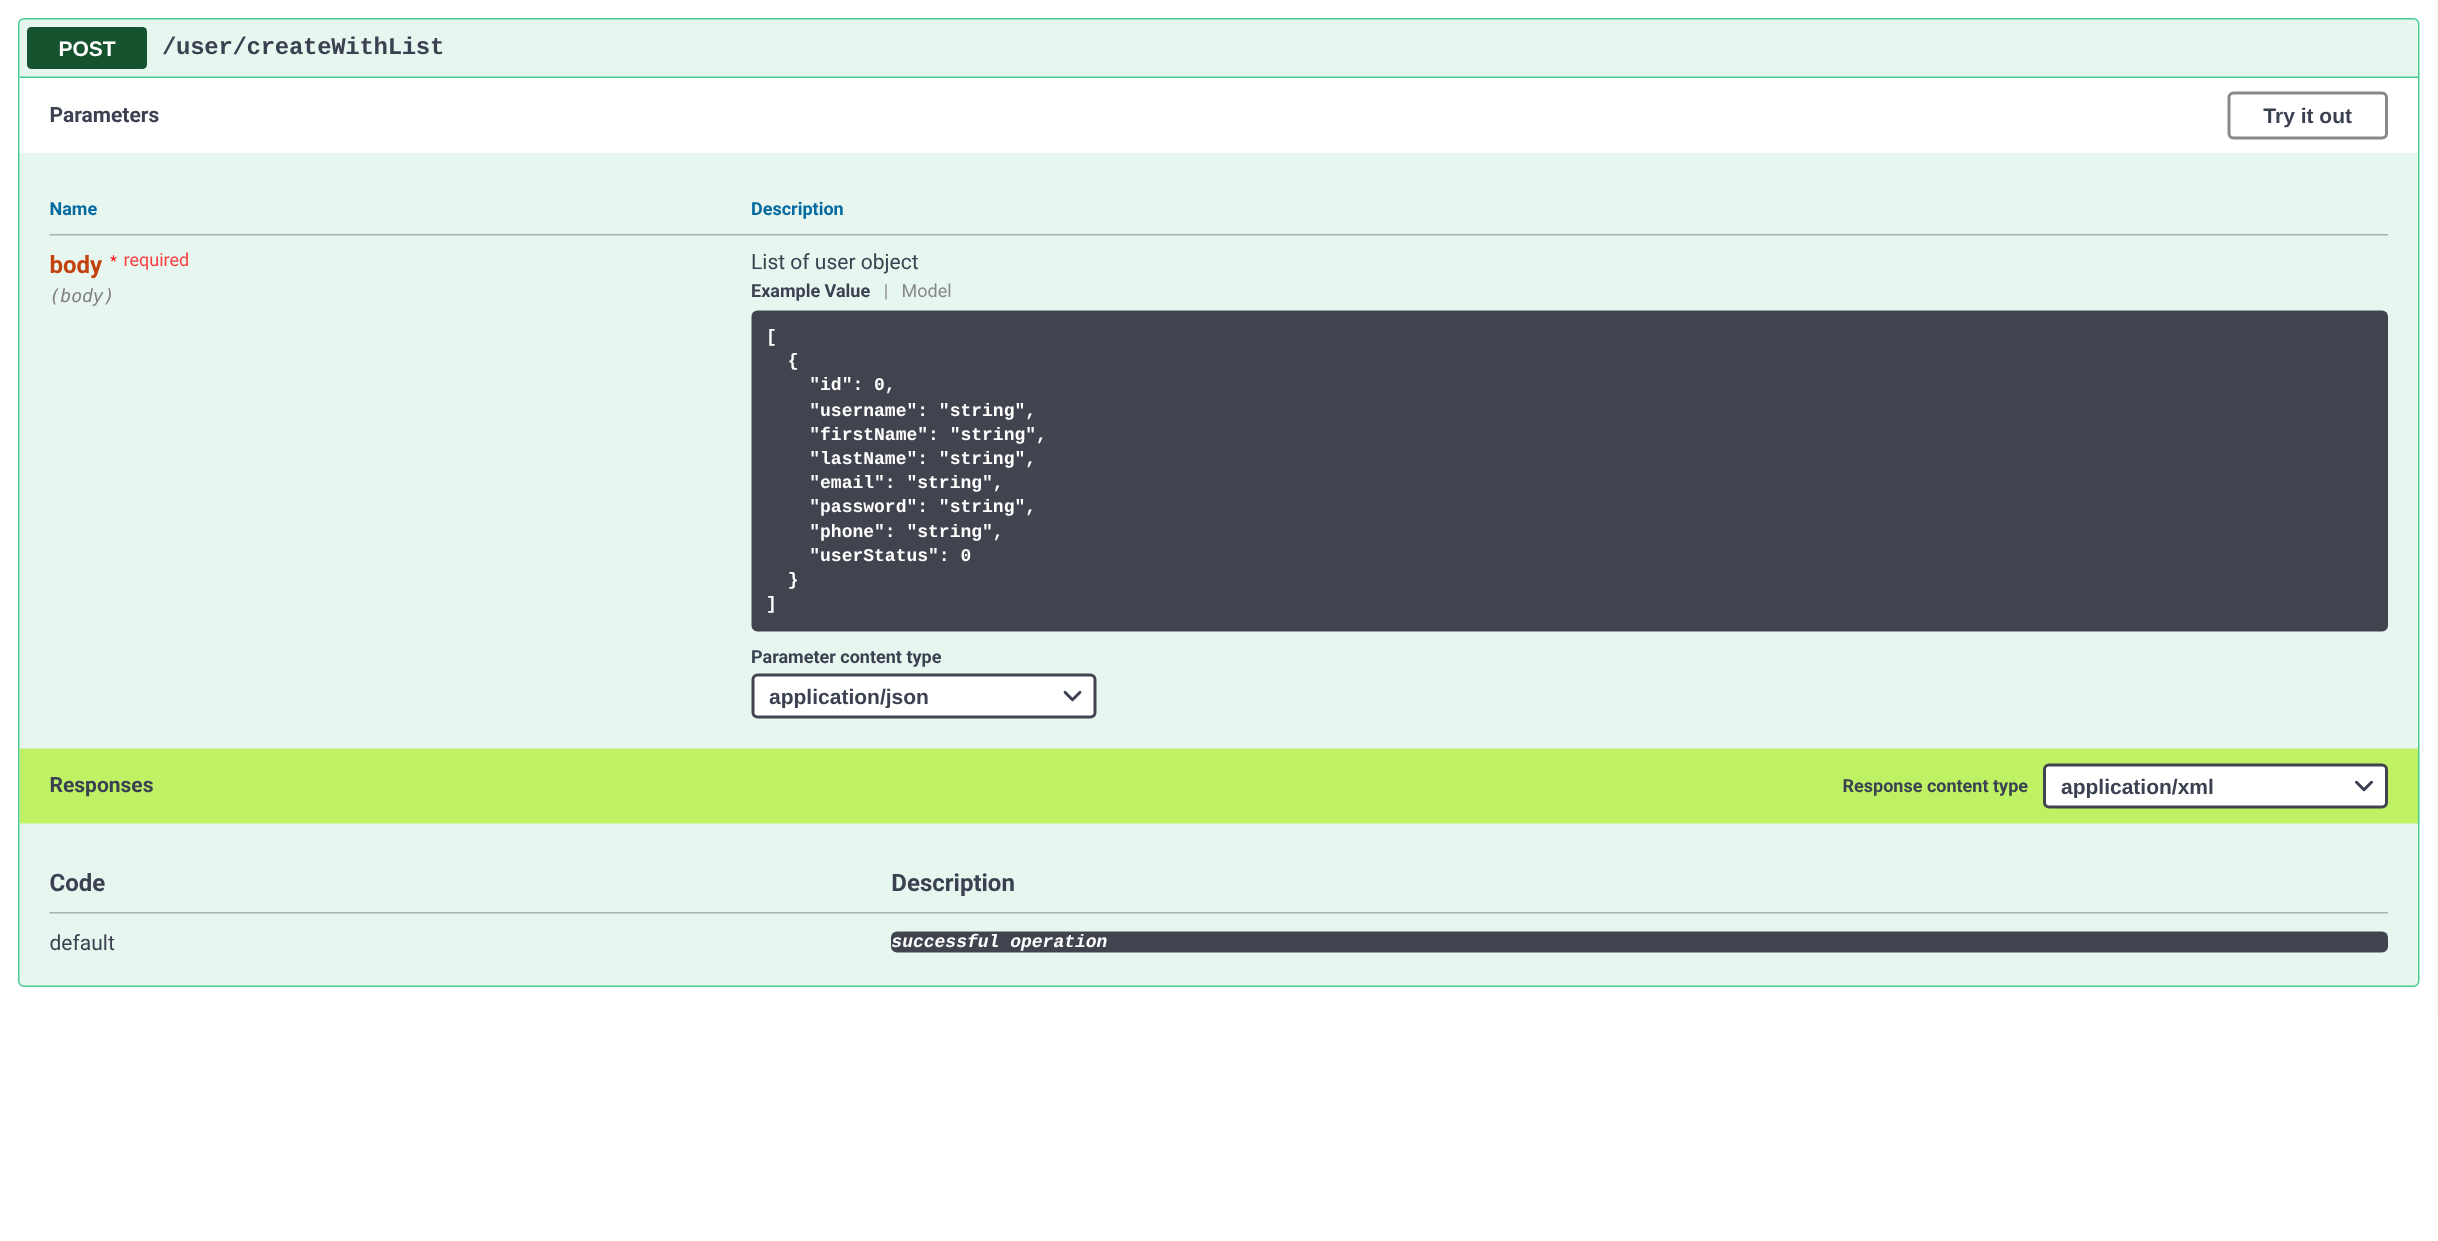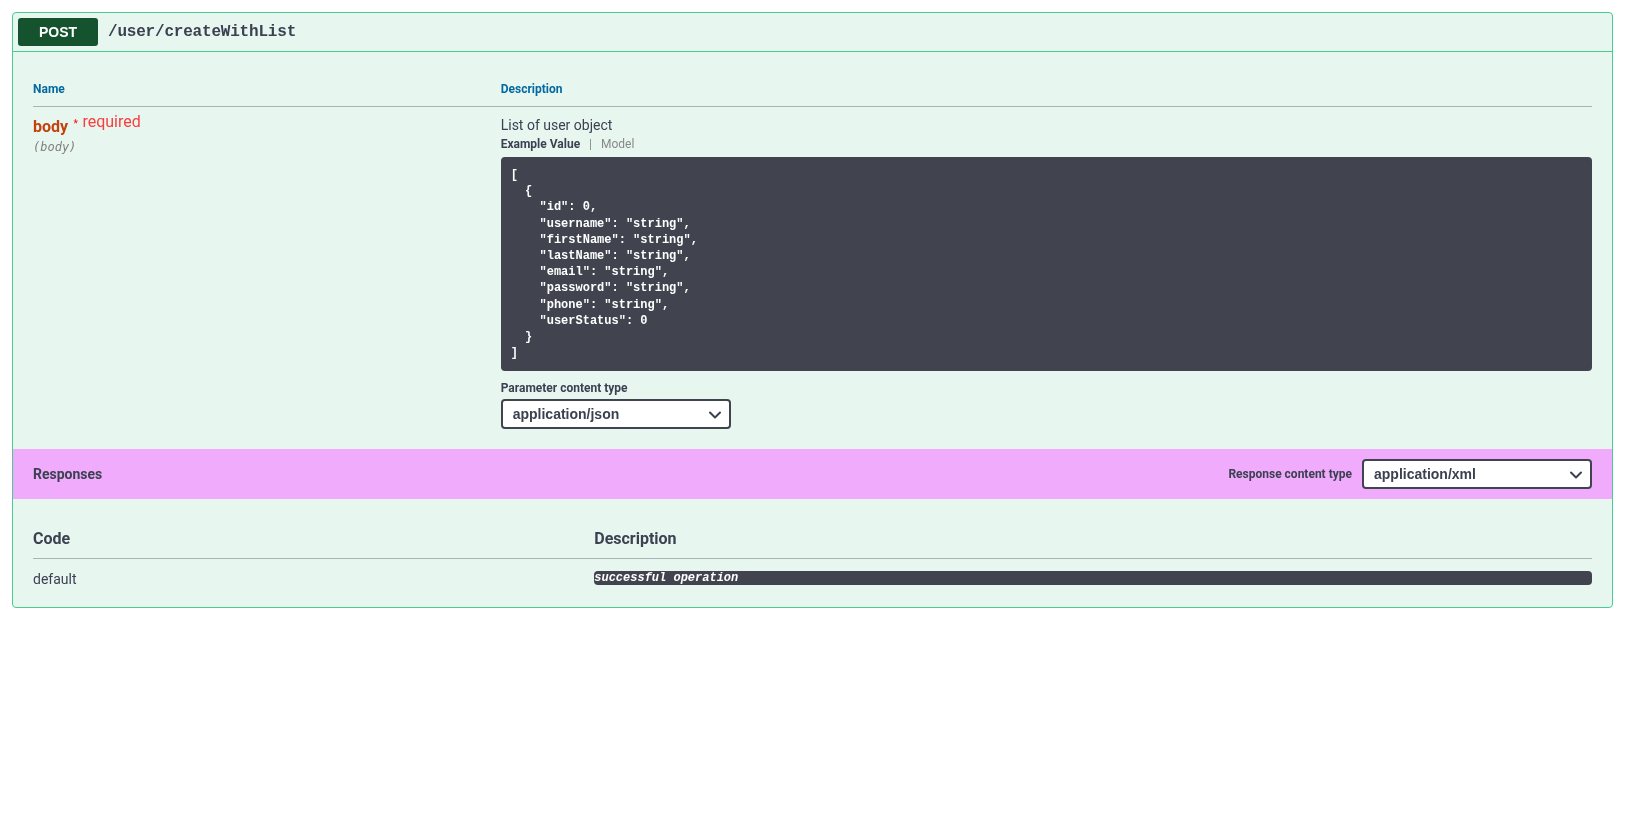--- a/index.html
+++ b/index.html
@@ -97,21 +97,21 @@
   }
   .required-mark {
     color: #ff0000;
     font-size: 10px;
     position: relative;
     top: -5px;
     padding-left: 2px;
   }
   .required-text {
     color: #f93e3e;
-    font-size: 16px;
+    font-size: 12px;
     position: relative;
     top: -5px;
     padding-left: 1px;
     text-align: center;
   }
   .param-in {
     font-size: 12px;
     font-style: italic;
     color: #808080;
     font-family: "SFMono-Regular", Consolas, monospace;
@@ -174,21 +174,21 @@
     cursor: pointer;
   }
   .select-wrap .chev {
     position: absolute;
     right: 10px;
     top: 50%;
     transform: translateY(-50%);
     pointer-events: none;
   }
   .responses-bar {
-    background: #f0abfc;
+    background: #bef264;
     display: flex;
     align-items: center;
     justify-content: space-between;
     padding: 8px 20px;
     min-height: 50px;
   }
   .resp-right {
     display: flex;
     align-items: center;
     gap: 10px;
@@ -235,20 +235,24 @@
 </head>
 <body>
 
 <div class="opblock">
 
   <div class="opblock-summary">
     <span class="method-badge">POST</span>
     <span class="path">/user/createWithList</span>
   </div>
 
+  <div class="section-bar">
+    <span class="section-title">Parameters</span>
+    <button class="try-btn">Try it out</button>
+  </div>
 
   <div class="params-body">
     <table class="params">
       <thead>
         <tr>
           <th class="col-name">Name</th>
           <th>Description</th>
         </tr>
       </thead>
       <tbody>

